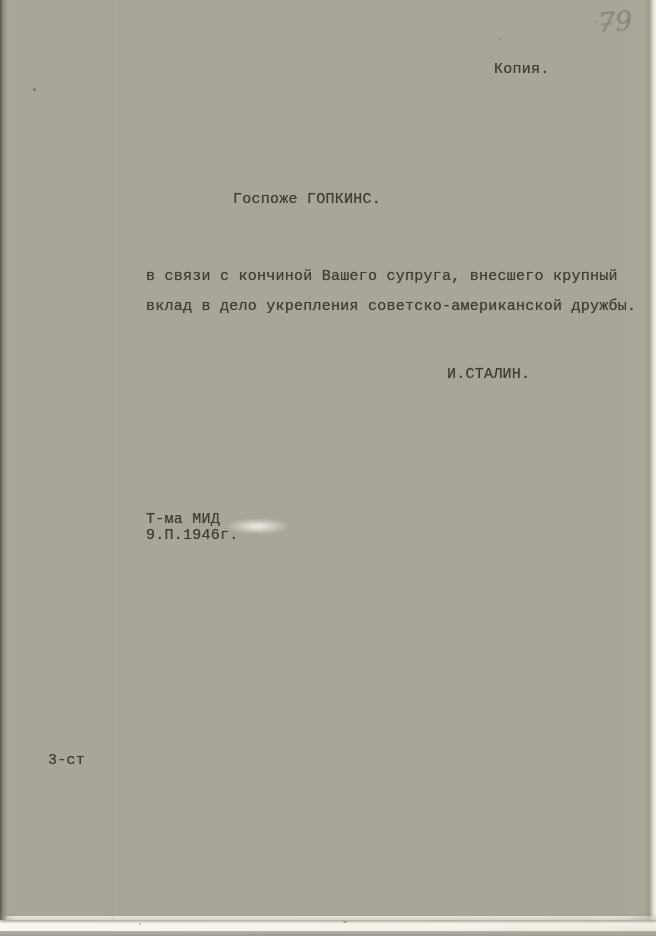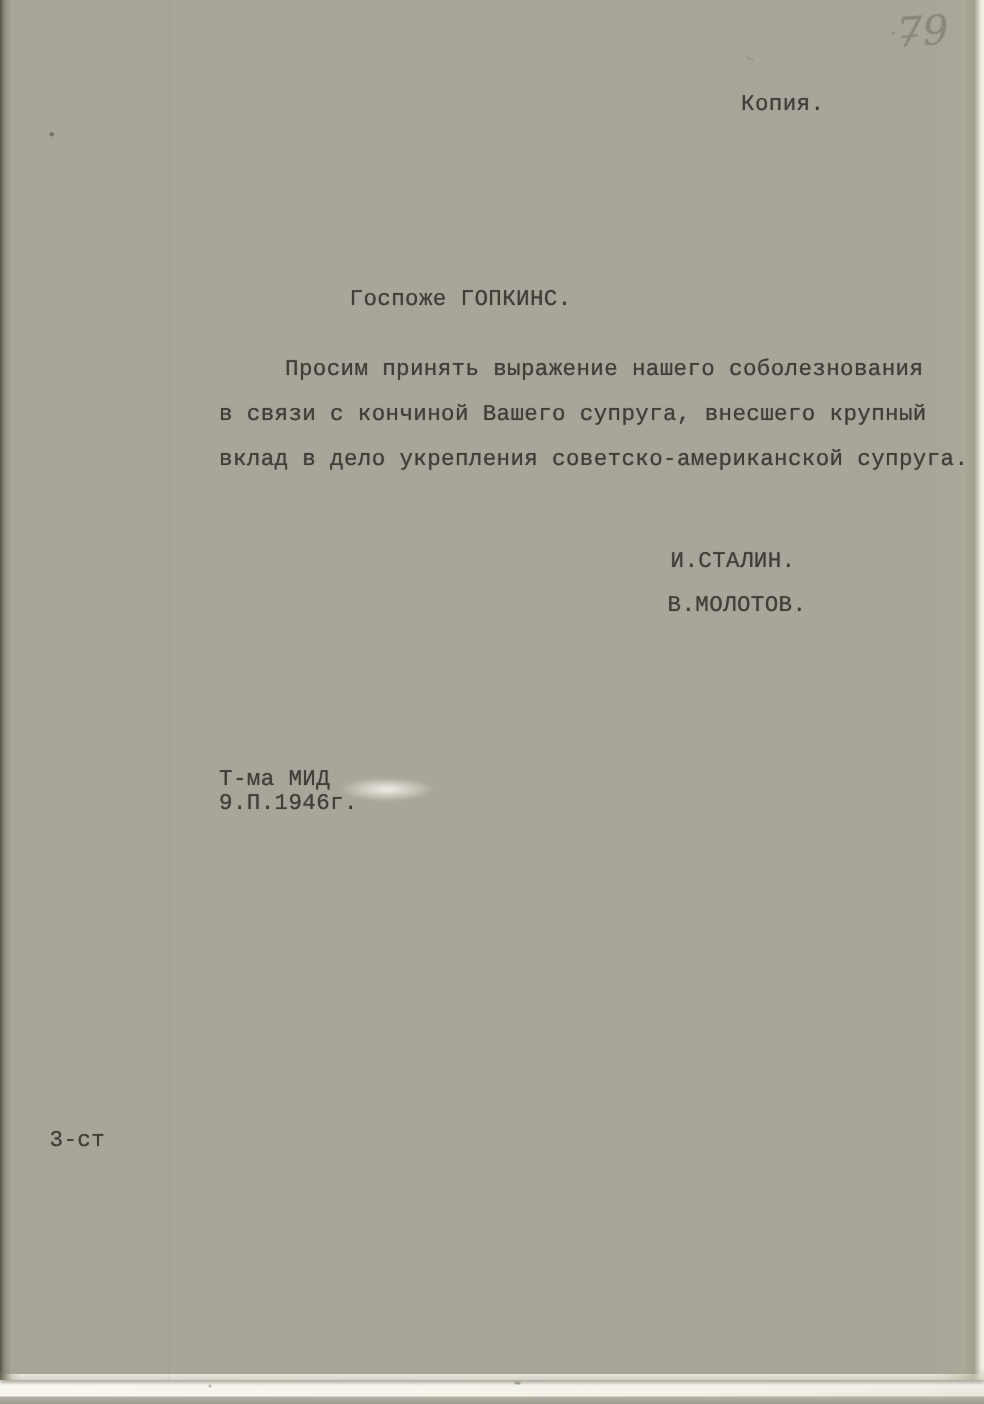--- a/index.html
+++ b/index.html
@@ -113,30 +113,28 @@
     <div class="speck speck2"></div>
     <div class="speck speck3"></div>
 
     <div class="pencil">79</div>
     <div class="pencil-cross"></div>
 
     <div class="typed" style="left:494px;top:61px;">Копия.</div>
 
     <div class="typed" style="left:233px;top:151px;margin-top:40px;">Госпоже ГОПКИНС.</div>
 
-    <div class="typed body-line" style="left:190px;top:232px;">Просим принять выражение нашего соболезнования</div>
     <div class="typed body-line" style="left:146px;top:262px;">в связи с кончиной Вашего супруга, внесшего крупный</div>
-    <div class="typed body-line" style="left:146px;top:292px;">вклад в дело укрепления советско-американской супруга.</div>
+    <div class="typed body-line" style="left:146px;top:292px;">вклад в дело укрепления советско-американской дружбы.</div>
 
     <div class="typed sig-block" style="left:447px;top:361px;">И.СТАЛИН.</div>
-    <div class="typed sig-block" style="left:445px;top:390px;">В.МОЛОТОВ.</div>
 
     <div class="smudge"></div>
     <div class="typed note-block" style="left:146px;top:512px;text-align:right;">Т-ма МИД</div>
     <div class="typed note-block" style="left:146px;top:528px;">9.П.1946г.</div>
 
-    <div class="typed" style="left:33px;top:752px;text-align:center;">3-ст</div>
+    <div class="typed" style="left:48px;top:752px;text-align:center;">3-ст</div>
   </div>
 
   <div class="speck speck4"></div>
   <div class="speck speck5"></div>
 
 </div>
 
 </body></html>

